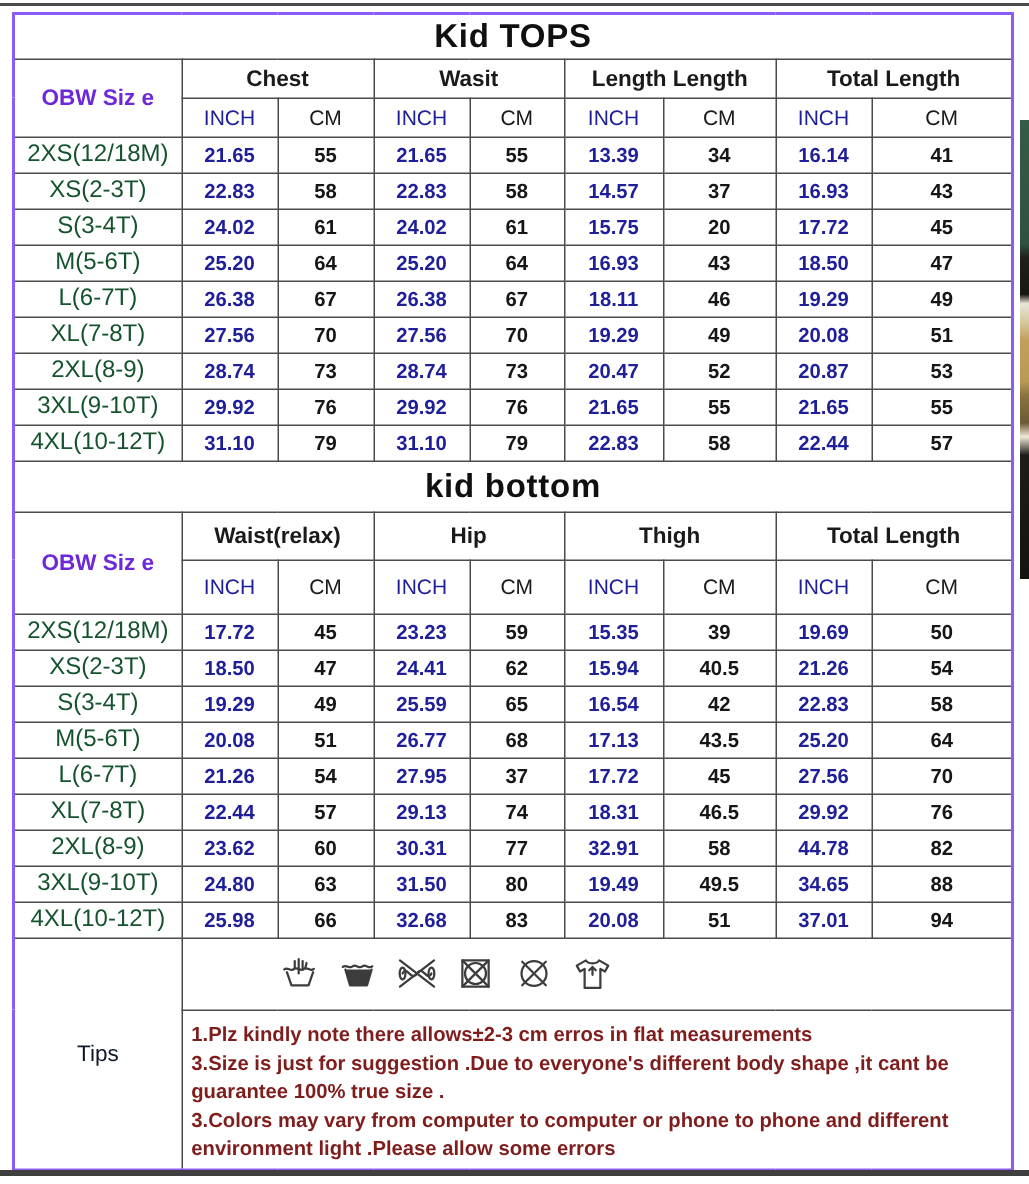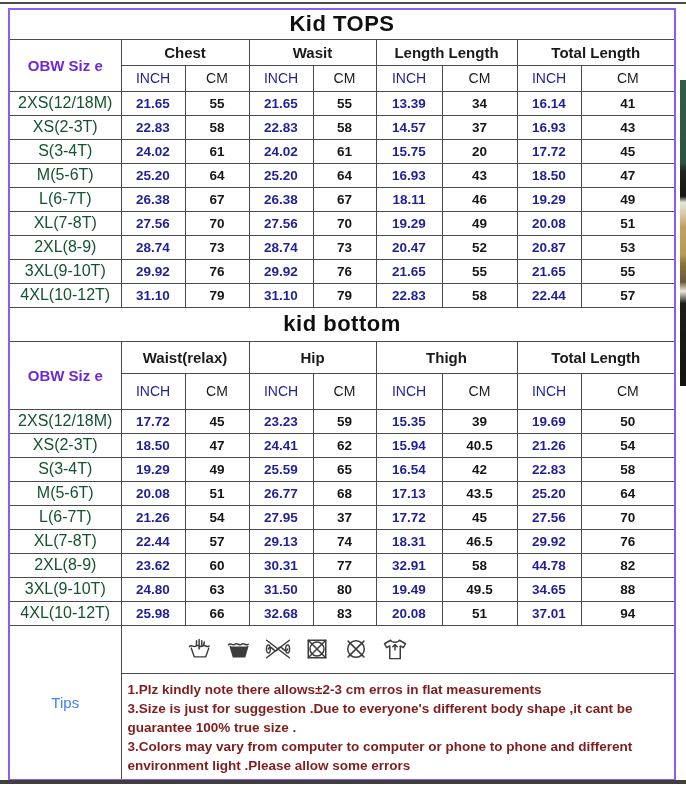--- a/index.html
+++ b/index.html
@@ -27,21 +27,21 @@
   td.sz{font-weight:normal;font-size:16px;color:#14532d;}
   .inh, td.vin{color:#1f1f99;font-weight:bold;}
   td.vcm{color:#161616;font-weight:bold;}
   tr.r-icons td{height:48px;}
   td.icons-cell{text-align:left;}
   .icons-wrap{display:flex;align-items:center;gap:11px;padding-left:64px;}
   .care-icon{display:inline-flex;width:28px;height:26px;}
   .care-icon svg{width:100%;height:100%;stroke:#3c3c3c;fill:none;stroke-width:1.7;
      stroke-linecap:round;stroke-linejoin:round;}
   tr.r-tips td{height:104px;}
-  td.tips-label{font-size:15px;color:#3b82f6;}
+  td.tips-label{font-size:15px;color:#0f172a;}
   td.tips-text{text-align:left;vertical-align:top;padding:6px 8px 4px 6px;}
   .tip-line{color:#7f1d1d;font-weight:bold;font-size:13.5px;line-height:1.42;}
 </style>
 </head>
 <body>
 
 <div class="page">
   <div class="top-divider"></div>
   <div class="photo-strip"></div>
 

